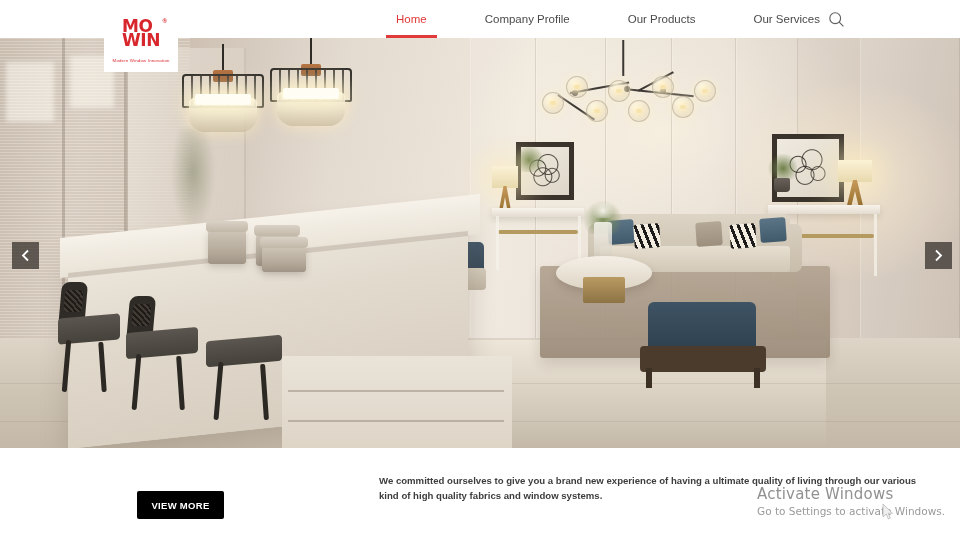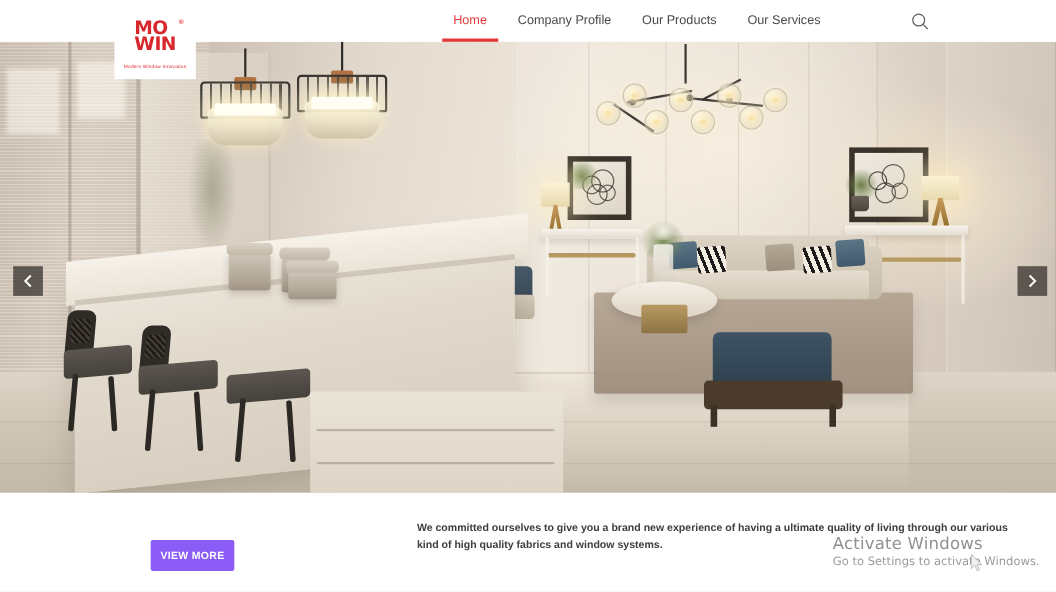--- a/index.html
+++ b/index.html
@@ -31,21 +31,21 @@
   .logo-reg {
     position:absolute; right:-7px; top:-1px;
     font-size:6px; color:#d8272c; font-weight:bold;
   }
   .logo-tag {
     margin-top:10px; font-size:3.2px; color:#d8272c;
     letter-spacing:0.15px; white-space:nowrap;
     transform:scale(1.35); transform-origin:center top;
   }
 
-  .nav { position:absolute; left:398px; top:0; height:38px; display:flex; align-items:center; }
+  .nav { position:absolute; left:382px; top:0; height:38px; display:flex; align-items:center;gap:30px; }
   .nav-item {
     font-size:11.5px; color:#4a4a4a; padding:0 14px;
     height:38px; display:flex; align-items:center; cursor:pointer;
     position:relative; white-space:nowrap;
   }
   .nav-item.active { color:#e03a3a; }
   .nav-item.active:after {
     content:""; position:absolute; left:4px; right:4px; bottom:0;
     height:3px; background:#e03a3a;
   }
@@ -402,21 +402,21 @@
     background:#ffffff;
   }
   .our-product-title {
     position:absolute; left:120px; top:13px;
     font-family:"Liberation Serif", serif;
     font-weight:bold; font-size:20px; color:#d9383b;
     letter-spacing:.4px;
   }
   .view-more-btn {
     position:absolute; left:137px; top:43px;
-    width:76px; height:28px; background:#8b5cf6;
+    width:87px; height:28px; background:#000000;
     color:#ffffff; font-size:9.5px; font-weight:bold;
     letter-spacing:.3px; border:none; border-radius:2px;
     display:flex; align-items:center; justify-content:center;
     cursor:pointer;
   }
   .product-desc {
     position:absolute; left:379px; top:25px; width:540px;
     font-size:9.6px; font-weight:bold; color:#3d3d3d; line-height:1.58;
   }
 

